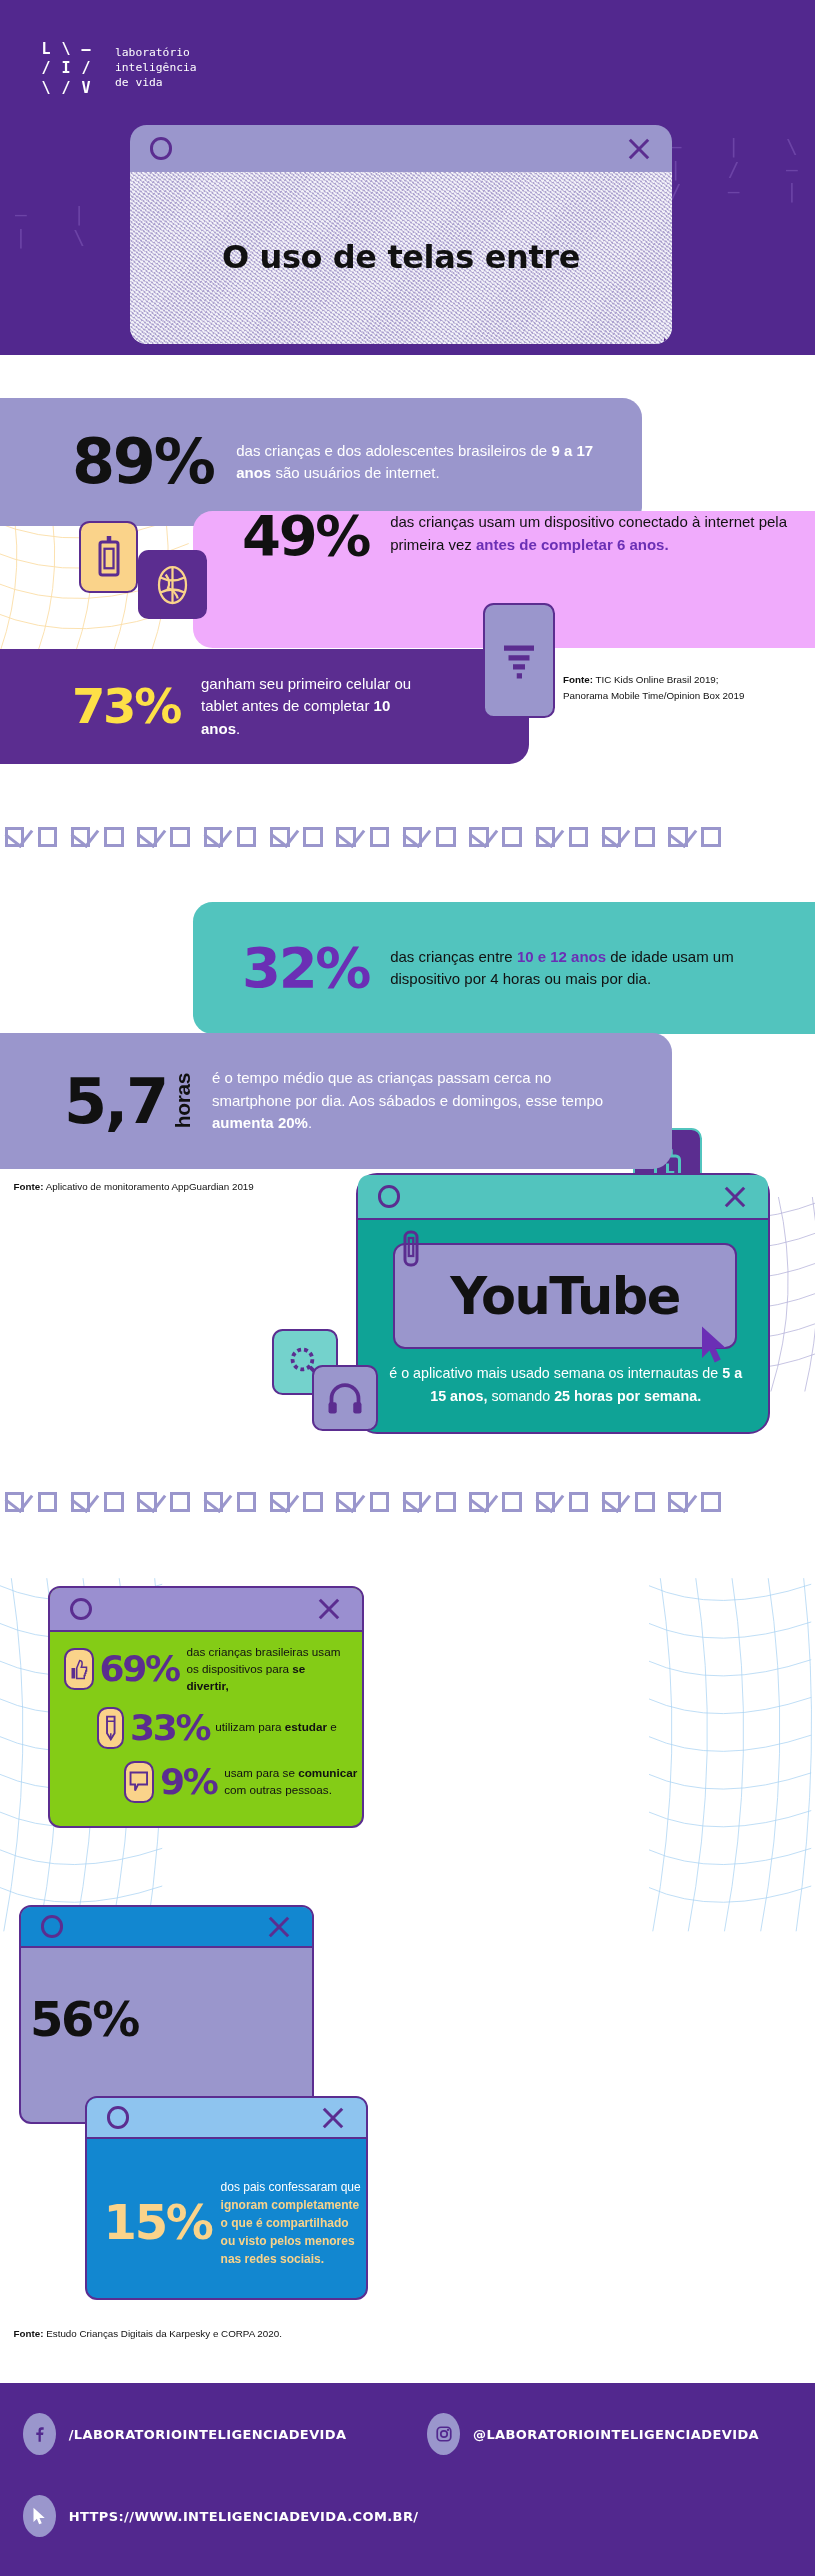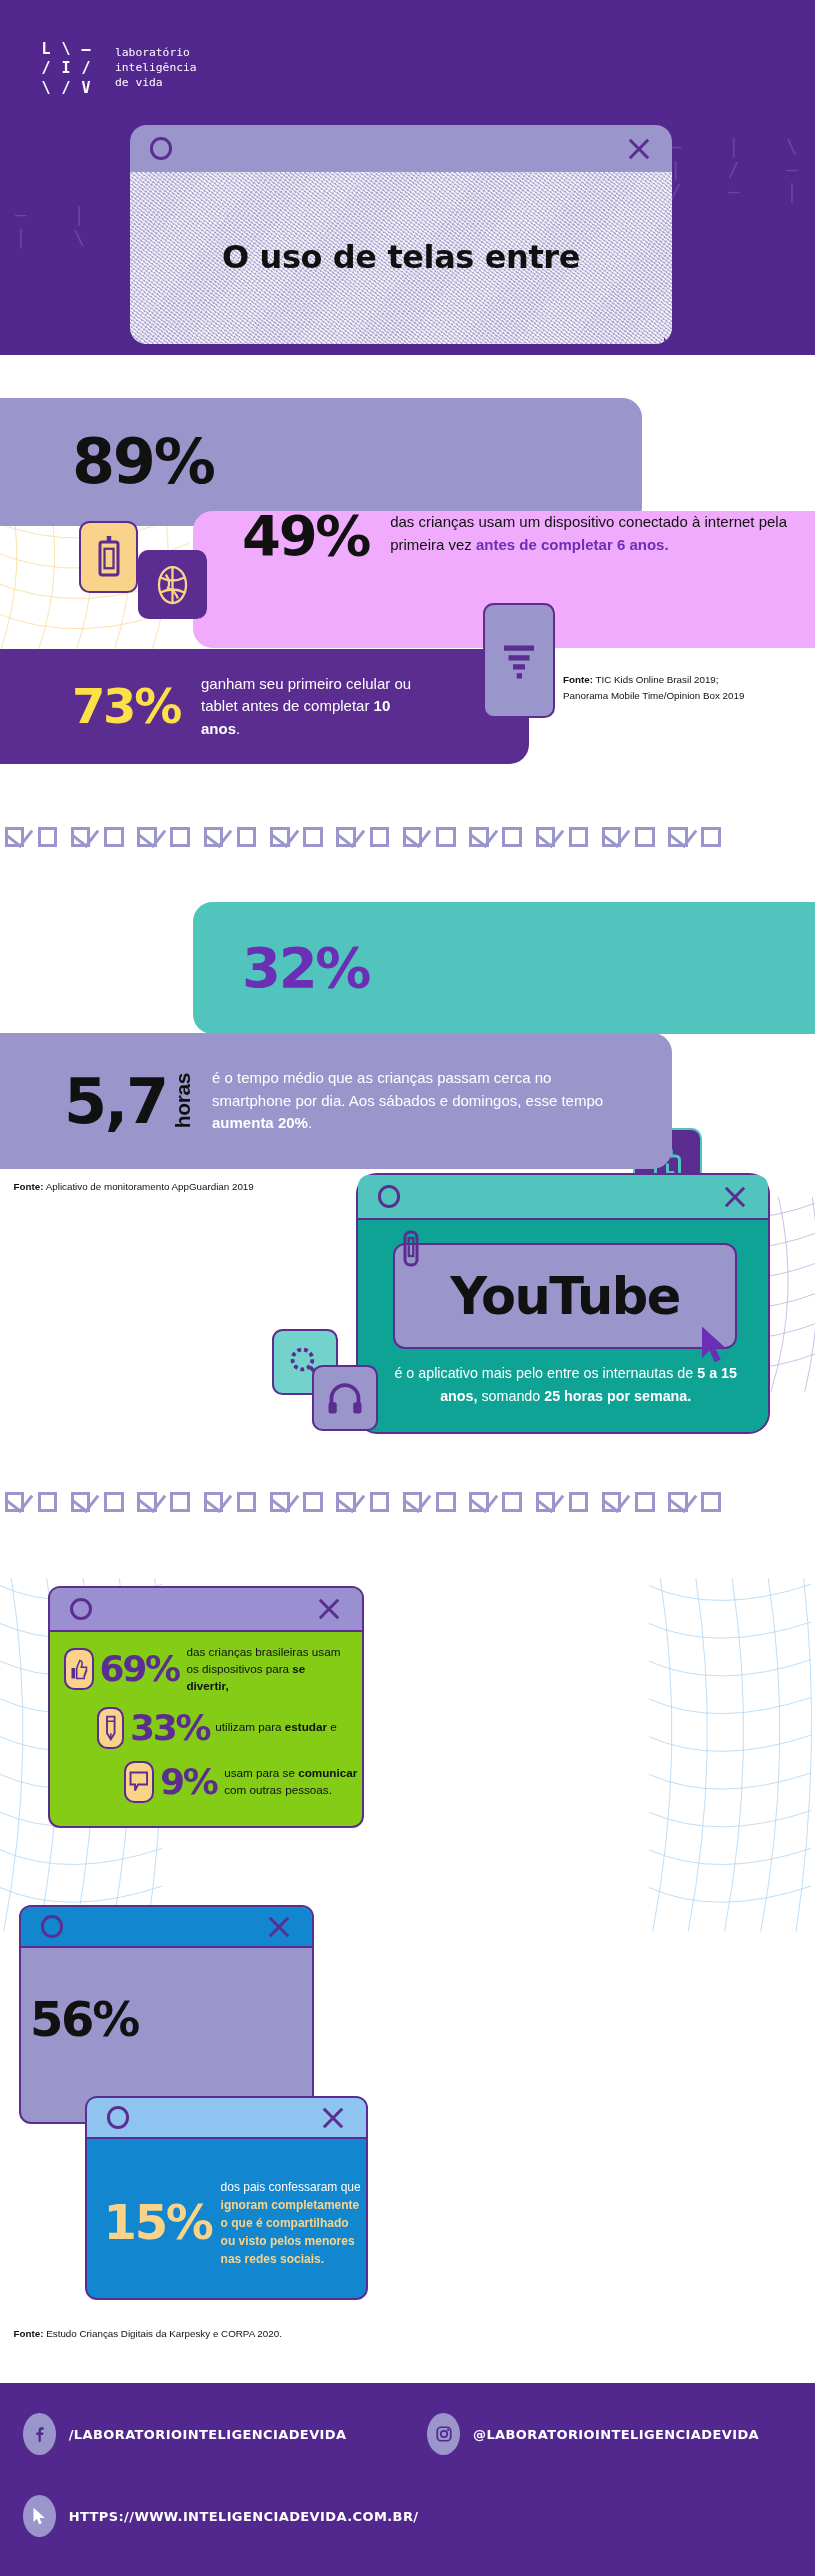--- a/index.html
+++ b/index.html
@@ -216,20 +216,23 @@
     <path d="M20 0 Q50 110 10 225"></path>
       <path d="M70 0 Q100 110 60 225"></path>
       <path d="M120 0 Q150 110 110 225"></path>
     <path d="M170 0 Q200 110 160 225"></path>
       <path d="M220 0 Q250 110 210 225"></path>
   </g>
 </svg>
 
 <div id="blk89">
   <div class="pct">89%</div>
+  <div class="body-txt" style="width:378px;">
+    <span>das crianças e dos adolescentes brasileiros de </span><b>9 a 17 anos</b><span> são usuários de internet.</span>
+  </div>
 </div>
 
 <div id="blk49">
   <div class="pct">49%</div>
   <div class="body-txt" style="width:400px;">
     <span>das crianças usam um dispositivo conectado à internet pela primeira vez </span><b class="hl-purple">antes de completar 6 anos.</b>
   </div>
 </div>
 
 <div class="chip" style="left:79px; top:521px; width:59px; height:72px; background:#FAD38A;">
@@ -289,20 +292,23 @@
   <span class="cb on"></span>
     <span class="cb"></span>
   <span class="cb on"></span>
     <span class="cb"></span>
   <span class="cb on"></span>
     <span class="cb"></span>
 </div>
 
 <div id="blk32">
   <div class="pct">32%</div>
+  <div class="body-txt" style="width:408px;">
+    <span>das crianças entre </span><b class="hl-purple2">10 e 12 anos</b><span> de idade usam um dispositivo por 4 horas ou mais por dia.</span>
+  </div>
 </div>
 
 <div class="chip" style="left:633px; top:1128px; width:69px; height:89px; background:#5B2D90; border-color:#52C4BE;">
   <svg width="33" height="47" viewBox="0 0 44 62">
       <rect x="15" y="0" width="14" height="9" fill="#52C4BE"></rect>
       <rect x="15" y="53" width="14" height="9" fill="#52C4BE"></rect>
       <rect x="6" y="9" width="32" height="44" rx="5" fill="none" stroke="#52C4BE" stroke-width="4"></rect>
       <path d="M22 19 L22 31 L31 31" stroke="#52C4BE" stroke-width="4" fill="none"></path>
     </svg>
 </div>
@@ -342,21 +348,21 @@
   </div>
   <div id="yt-logo-box">
     <span id="yt-logo-text">YouTube</span>
   </div>
   <span class="cursor" style="left:341px; top:150px;">
     <svg width="33" height="39" viewBox="0 0 44 52">
         <path d="M4 2 L4 44 L14 34 L21 50 L29 46 L22 31 L36 31 Z" fill="#6b2fb5"></path>
       </svg>
   </span>
   <div id="yt-caption">
-    <span>é o aplicativo mais pelo entre os internautas de </span><b>5 a 15 anos,</b><span> somando </span><b>25 horas por semana.</b>
+    <span>é o aplicativo mais usado semana os internautas de </span><b>5 a 15 anos,</b><span> somando </span><b>25 horas por semana.</b>
   </div>
 </div>
 
 <div class="chip" style="left:395px; top:1227px; width:32px; height:42px; background:transparent; border:none;">
   <svg width="24" height="39" viewBox="0 0 32 52">
       <rect x="8" y="4" width="16" height="44" rx="7" fill="none" stroke="#5B2D90" stroke-width="4"></rect>
       <rect x="13" y="12" width="6" height="24" fill="none" stroke="#5B2D90" stroke-width="3"></rect>
     </svg>
 </div>
 

